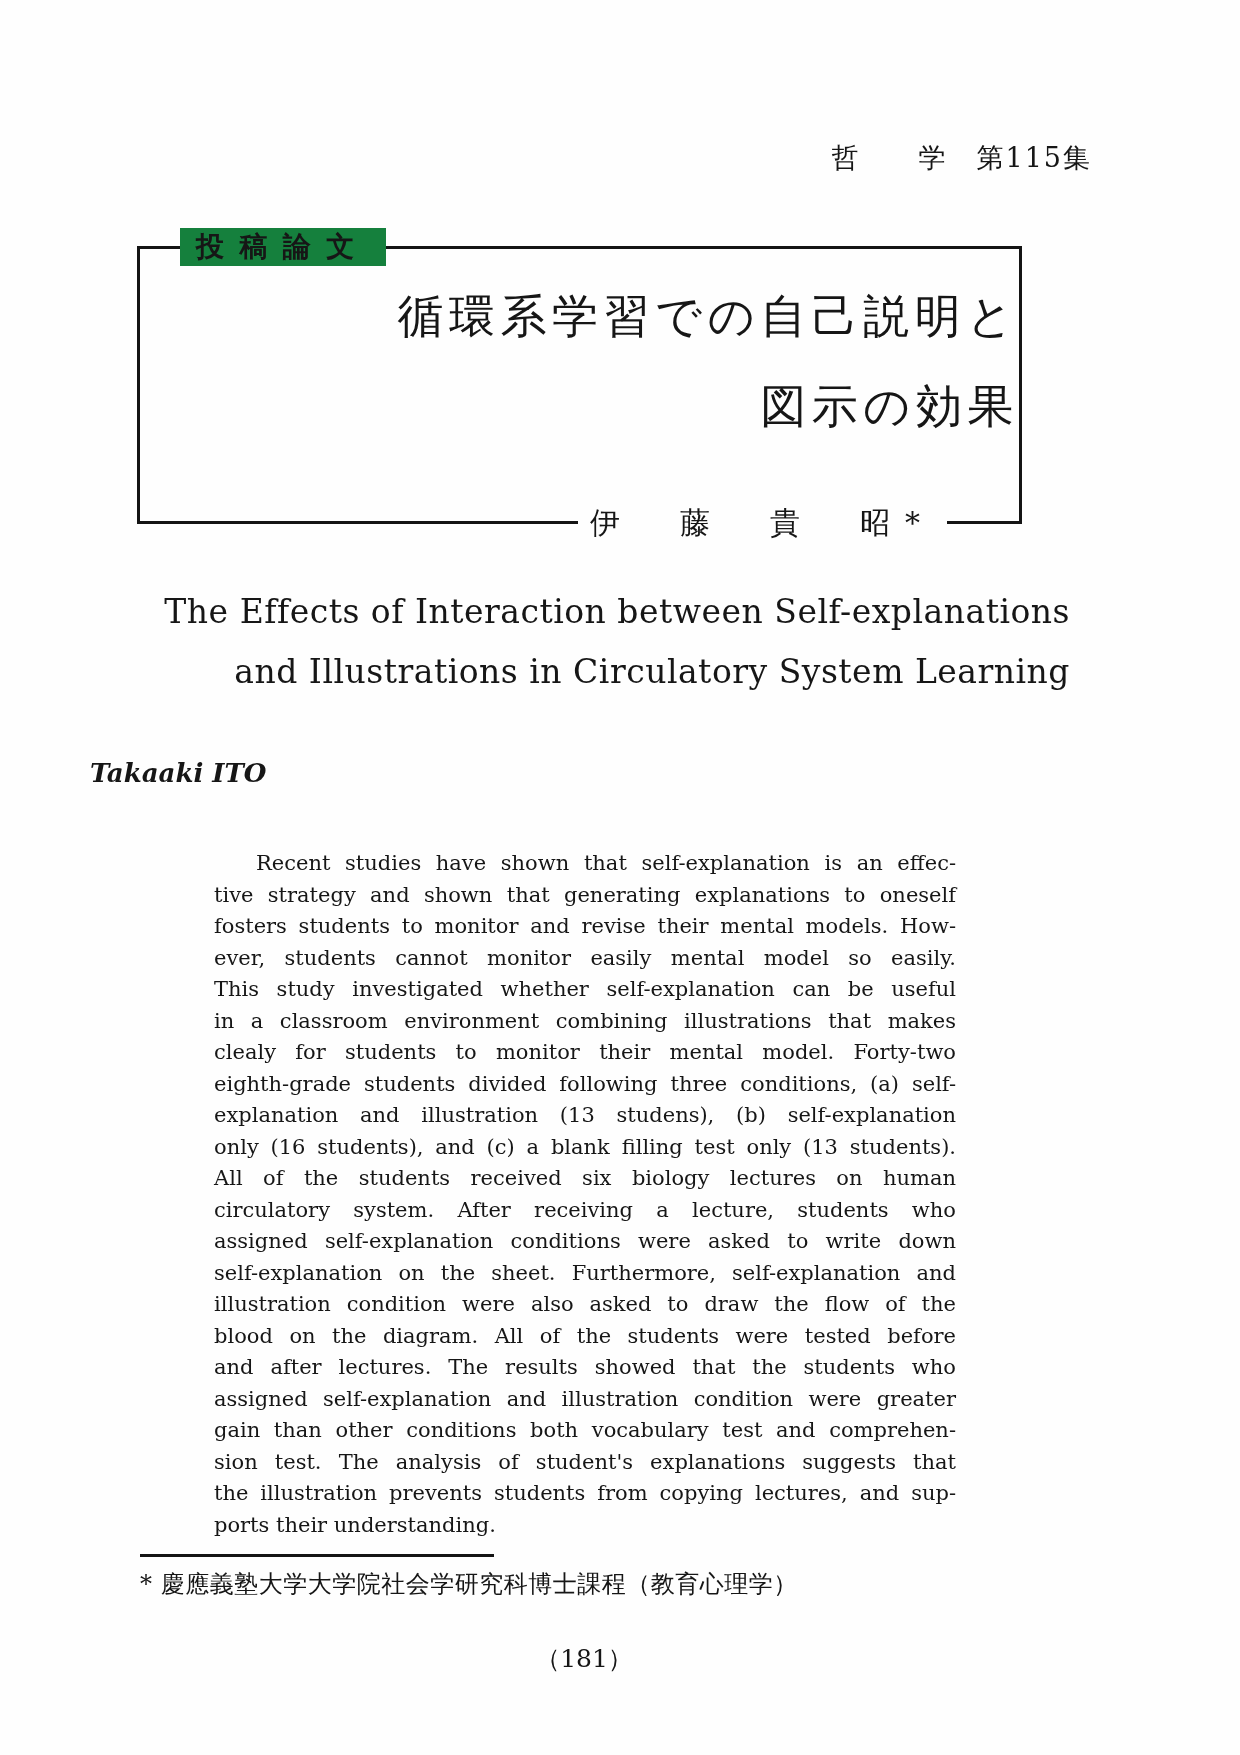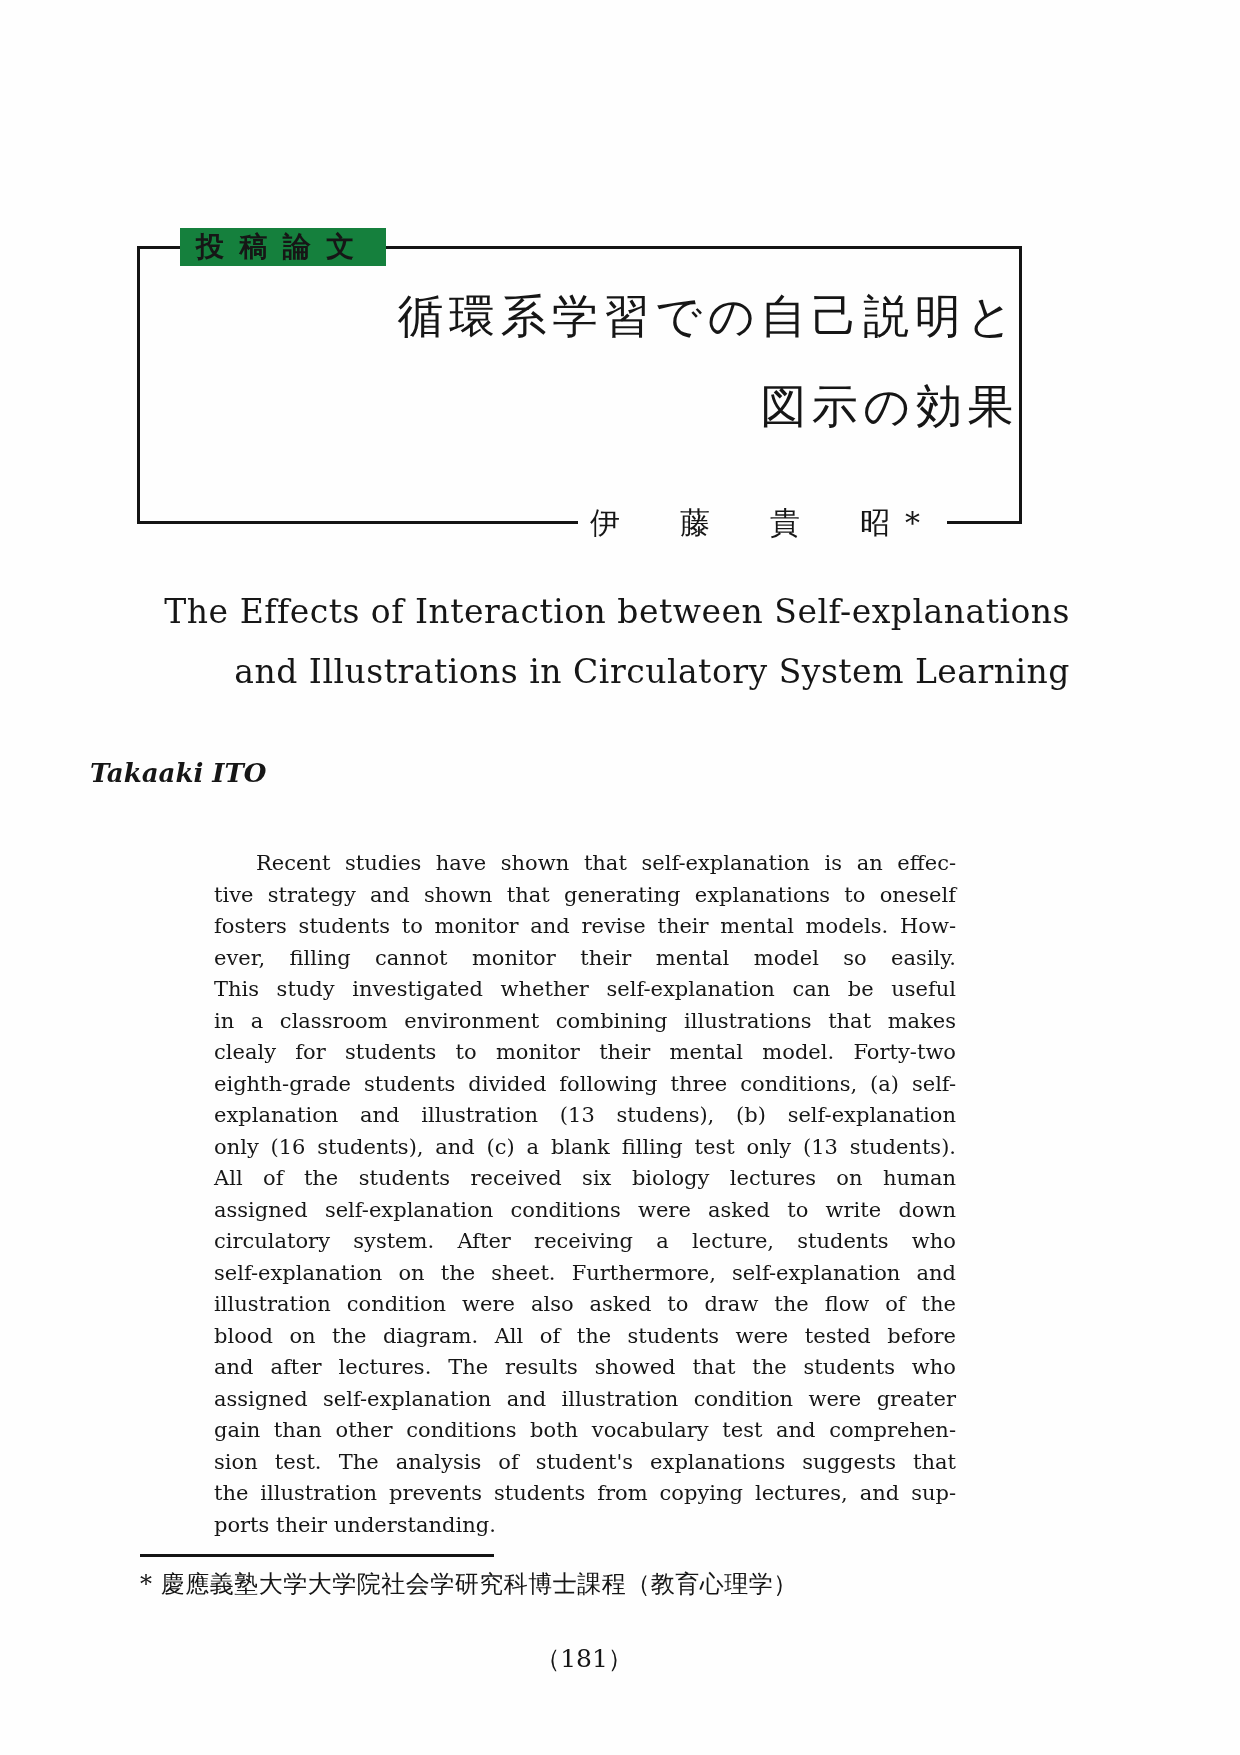--- a/index.html
+++ b/index.html
@@ -135,20 +135,21 @@
     width: 1168px;
     text-align: center;
     font-size: 25px;
   }
 </style>
 </head>
 <body>
 
 <div class="page">
 
+  <div class="journal-header">哲　　学　第115集</div>
 
   <div class="title-box">
     <div class="category-label">投稿論文</div>
     <div class="box-title">
       <div>循環系学習での自己説明と</div>
       <div>図示の効果</div>
     </div>
     <div class="author-jp">伊　藤　貴　昭*</div>
   </div>
 
@@ -156,30 +157,30 @@
     <div>The Effects of Interaction between Self-explanations</div>
     <div>and Illustrations in Circulatory System Learning</div>
   </div>
 
   <div class="en-author">Takaaki ITO</div>
 
   <div class="abstract">
       <div class="abstract-line first-line">Recent studies have shown that self-explanation is an effec-</div>
       <div class="abstract-line">tive strategy and shown that generating explanations to oneself</div>
       <div class="abstract-line">fosters students to monitor and revise their mental models.  How-</div>
-      <div class="abstract-line">ever, filling cannot monitor their mental model so easily.</div>
+      <div class="abstract-line">ever, students cannot monitor easily mental model so easily.</div>
       <div class="abstract-line">This study investigated whether self-explanation can be useful</div>
       <div class="abstract-line">in a classroom environment combining illustrations that makes</div>
       <div class="abstract-line">clealy for students to monitor their mental model.  Forty-two</div>
       <div class="abstract-line">eighth-grade students divided following three conditions, (a) self-</div>
       <div class="abstract-line">explanation and illustration (13 studens), (b) self-explanation</div>
       <div class="abstract-line">only (16 students), and (c) a blank filling test only (13 students).</div>
       <div class="abstract-line">All of the students received six biology lectures on human</div>
+      <div class="abstract-line">circulatory system.  After receiving a lecture, students who</div>
       <div class="abstract-line">assigned self-explanation conditions were asked to write down</div>
-      <div class="abstract-line">circulatory system.  After receiving a lecture, students who</div>
       <div class="abstract-line">self-explanation on the sheet.  Furthermore, self-explanation and</div>
       <div class="abstract-line">illustration condition were also asked to draw the flow of the</div>
       <div class="abstract-line">blood on the diagram.  All of the students were tested before</div>
       <div class="abstract-line">and after lectures.  The results showed that the students who</div>
       <div class="abstract-line">assigned self-explanation and illustration condition were greater</div>
       <div class="abstract-line">gain than other conditions both vocabulary test and comprehen-</div>
       <div class="abstract-line">sion test.  The analysis of student's explanations suggests that</div>
       <div class="abstract-line">the illustration prevents students from copying lectures, and sup-</div>
       <div class="abstract-line last-line">ports their understanding.</div>
     </div>

